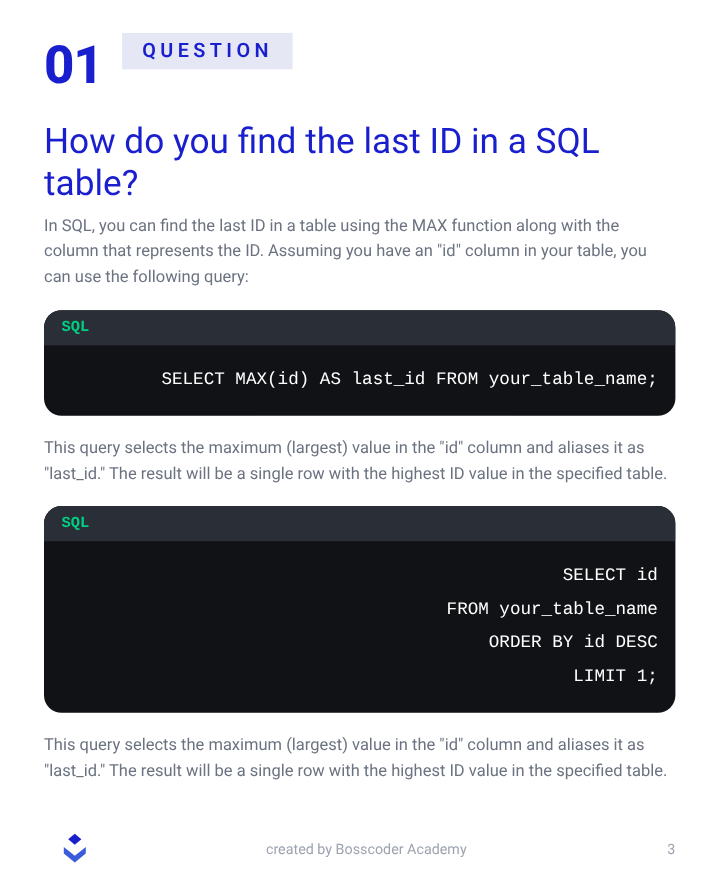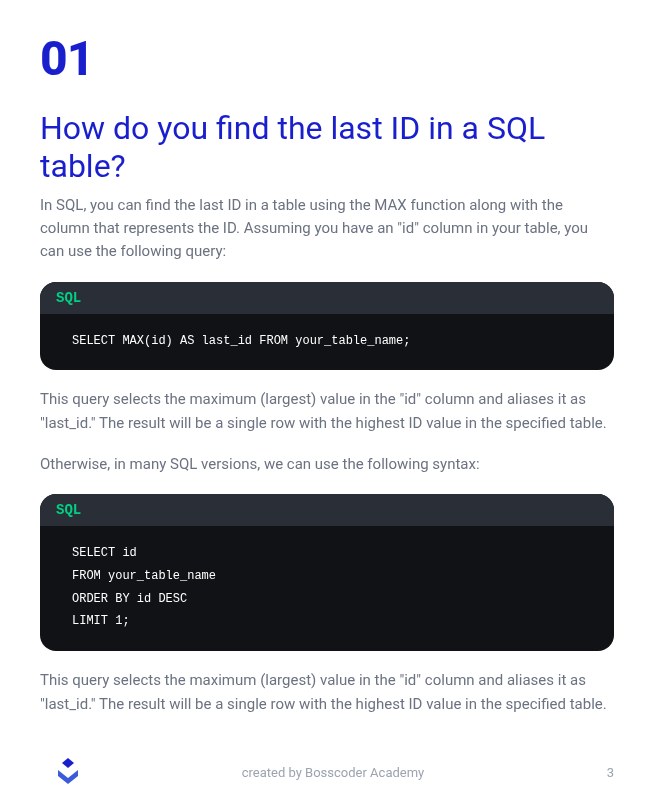--- a/index.html
+++ b/index.html
@@ -57,24 +57,25 @@
     background: #2a2e36;
     padding: 8px 16px;
     font-family: "Courier New", Courier, monospace;
     font-size: 14px;
     font-weight: bold;
     color: #00d084;
   }
   .code-body {
     padding: 16px 16px 18px 32px;
     font-family: "Courier New", Courier, monospace;
-    font-size: 12px;
+    font-size: 16px;
     color: #ffffff;
     line-height: 1.9;
     white-space: pre-wrap;
+    text-align: right;
   }
   .footer {
     position: absolute;
     bottom: 12px;
     left: 52px;
     right: 40px;
     display: flex;
     align-items: center;
     justify-content: space-between;
     font-size: 13px;
@@ -90,34 +91,34 @@
     transform: translateX(-50%);
   }
 </style>
 </head>
 <body>
 
 <div class="page">
 
   <div class="header-row">
     <div class="number">01</div>
+    <div class="question-badge">QUESTION</div>
   </div>
 
   <h1 class="title">How do you find the last ID in a SQL table?</h1>
 
   <p class="paragraph">In SQL, you can find the last ID in a table using the MAX function along with the column that represents the ID. Assuming you have an "id" column in your table, you can use the following query:</p>
 
   <div class="code-block">
     <div class="code-header">SQL</div>
     <div class="code-body">SELECT MAX(id) AS last_id FROM your_table_name;</div>
   </div>
 
   <p class="paragraph">This query selects the maximum (largest) value in the "id" column and aliases it as "last_id." The result will be a single row with the highest ID value in the specified table.</p>
 
-  <p class="paragraph">Otherwise, in many SQL versions, we can use the following syntax:</p>
 
   <div class="code-block">
     <div class="code-header">SQL</div>
     <div class="code-body">SELECT id
 FROM your_table_name
 ORDER BY id DESC
 LIMIT 1;</div>
   </div>
 
   <p class="paragraph">This query selects the maximum (largest) value in the "id" column and aliases it as "last_id." The result will be a single row with the highest ID value in the specified table.</p>

